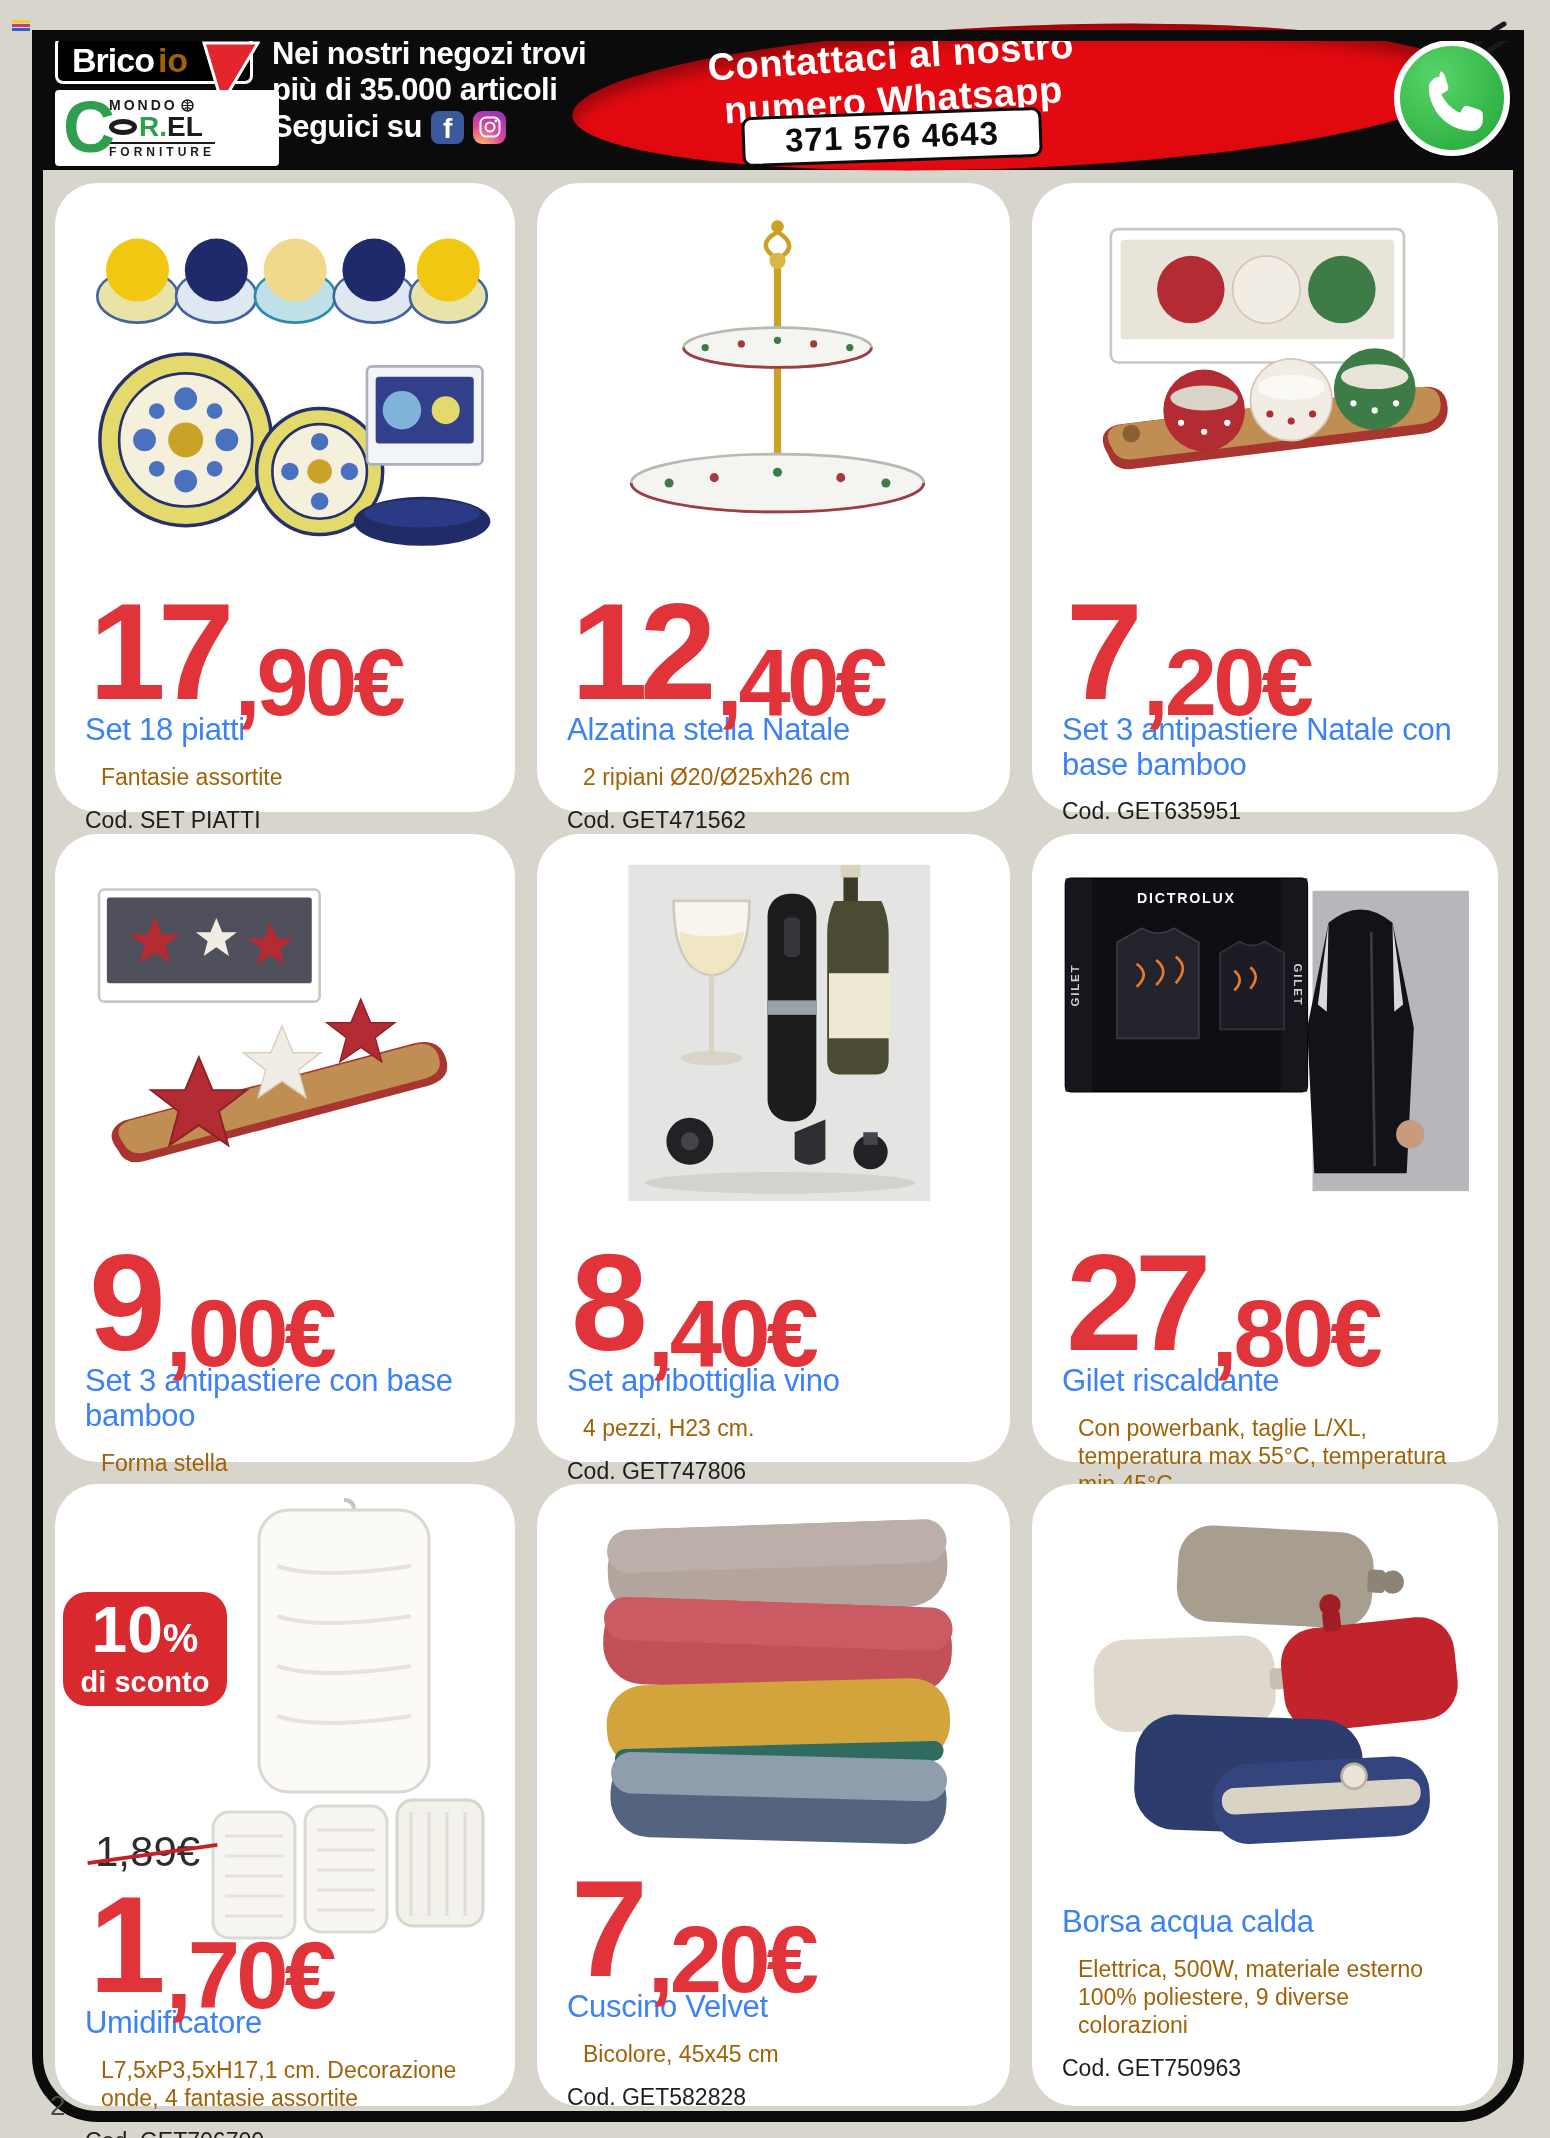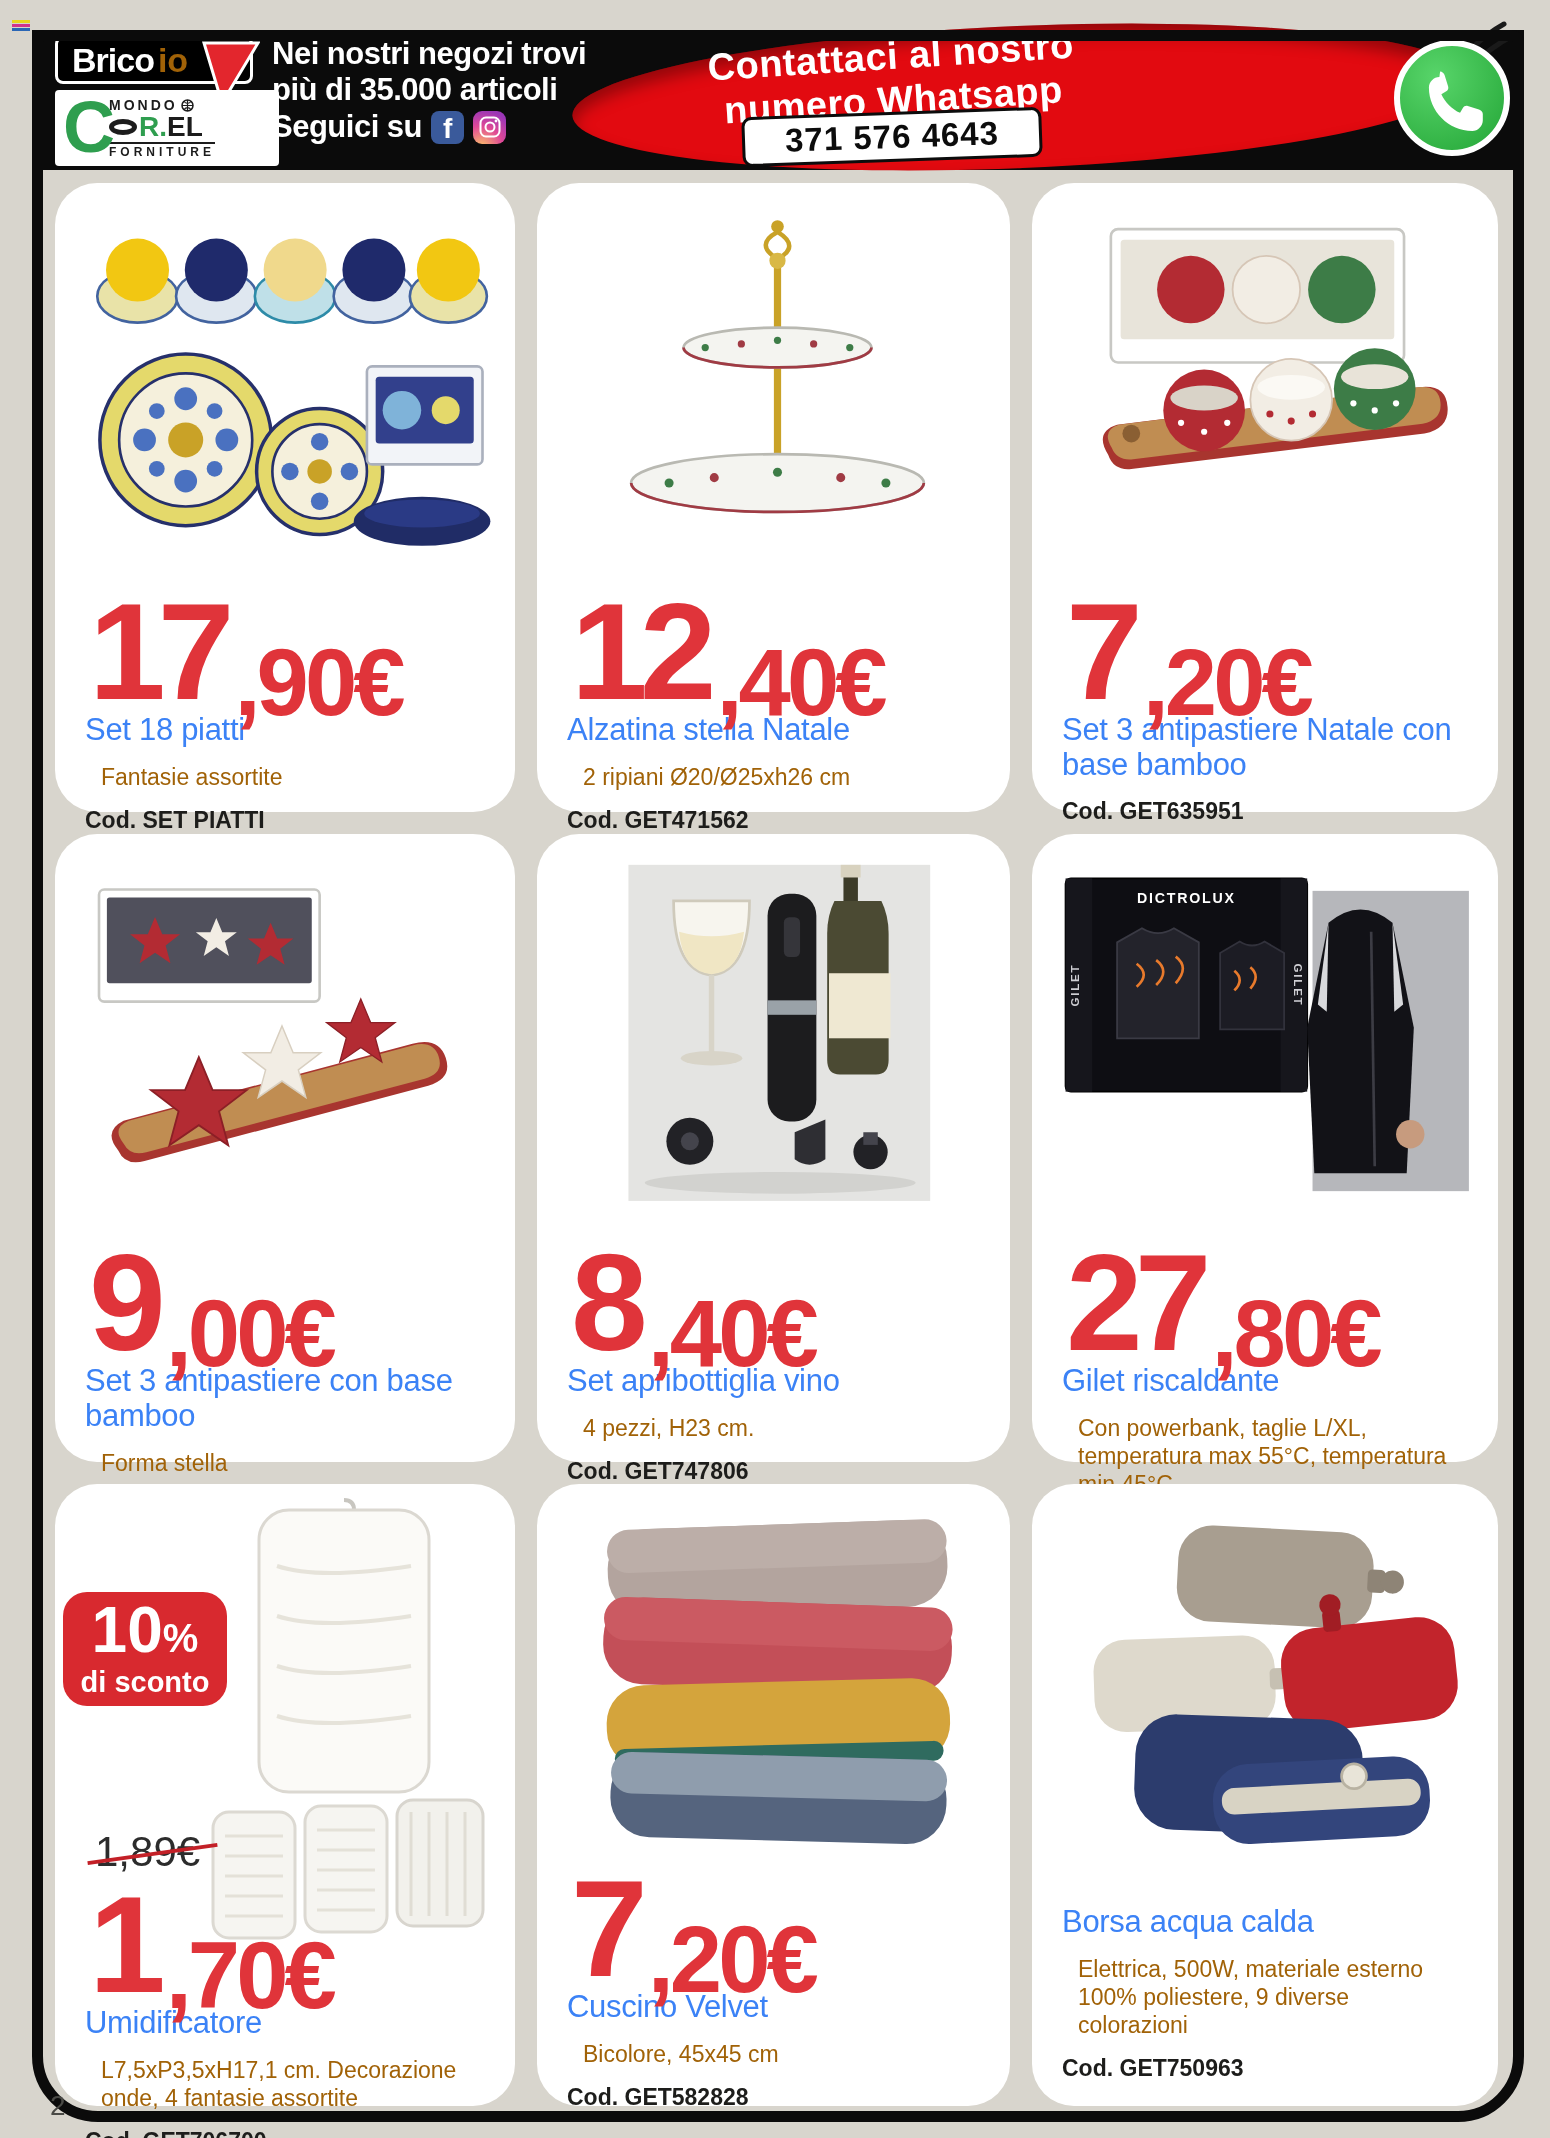--- a/index.html
+++ b/index.html
@@ -64,21 +64,21 @@
   .card{position:relative;background:#fff;border-radius:42px;box-sizing:border-box;
     padding:14px 22px 24px 30px;display:flex;flex-direction:column;}
   .img-area{height:386px;flex-shrink:0;display:flex;align-items:center;justify-content:center;overflow:hidden;}
   .r3 .img-area{height:362px;}
   .price{line-height:0.88;color:#e0343a;font-weight:700;white-space:nowrap;margin:8px 0 0 4px;}
   .p-int{font-size:138px;letter-spacing:-8px;}
   .p-dec{font-size:94px;letter-spacing:-4px;display:inline-block;transform:translateY(16px);margin-left:8px;}
   .info{margin-top:auto;}
   .title{font-size:31px;line-height:35px;font-weight:400;color:#3b82f6;margin:0 0 4px;letter-spacing:-0.3px;}
   .sub{font-size:23px;line-height:28px;color:#a16207;margin:16px;}
-  .code{font-size:23px;font-weight:700;color:#1d1d1b;margin:6px 0 0;}
+  .code{font-size:23px;font-weight:400;color:#1d1d1b;margin:6px 0 0;}
   .no-sub .code{margin-top:16px;}
   
   .card-disc .humid-img{position:absolute;right:16px;top:12px;width:300px;height:455px;}
   .card-disc .spacer{height:330px;flex-shrink:0;}
   .badge{position:absolute;left:8px;top:108px;width:164px;height:114px;background:#d8292f;
     border-radius:24px;color:#fff;text-align:center;box-sizing:border-box;padding-top:8px;}
   .badge-top{font-size:64px;font-weight:700;line-height:60px;}
   .badge-top .pct{font-size:40px;}
   .badge-label{font-size:29px;font-weight:700;line-height:32px;margin-top:-2px;}
   .old-price{position:relative;display:inline-block;width:max-content;font-size:42px;

